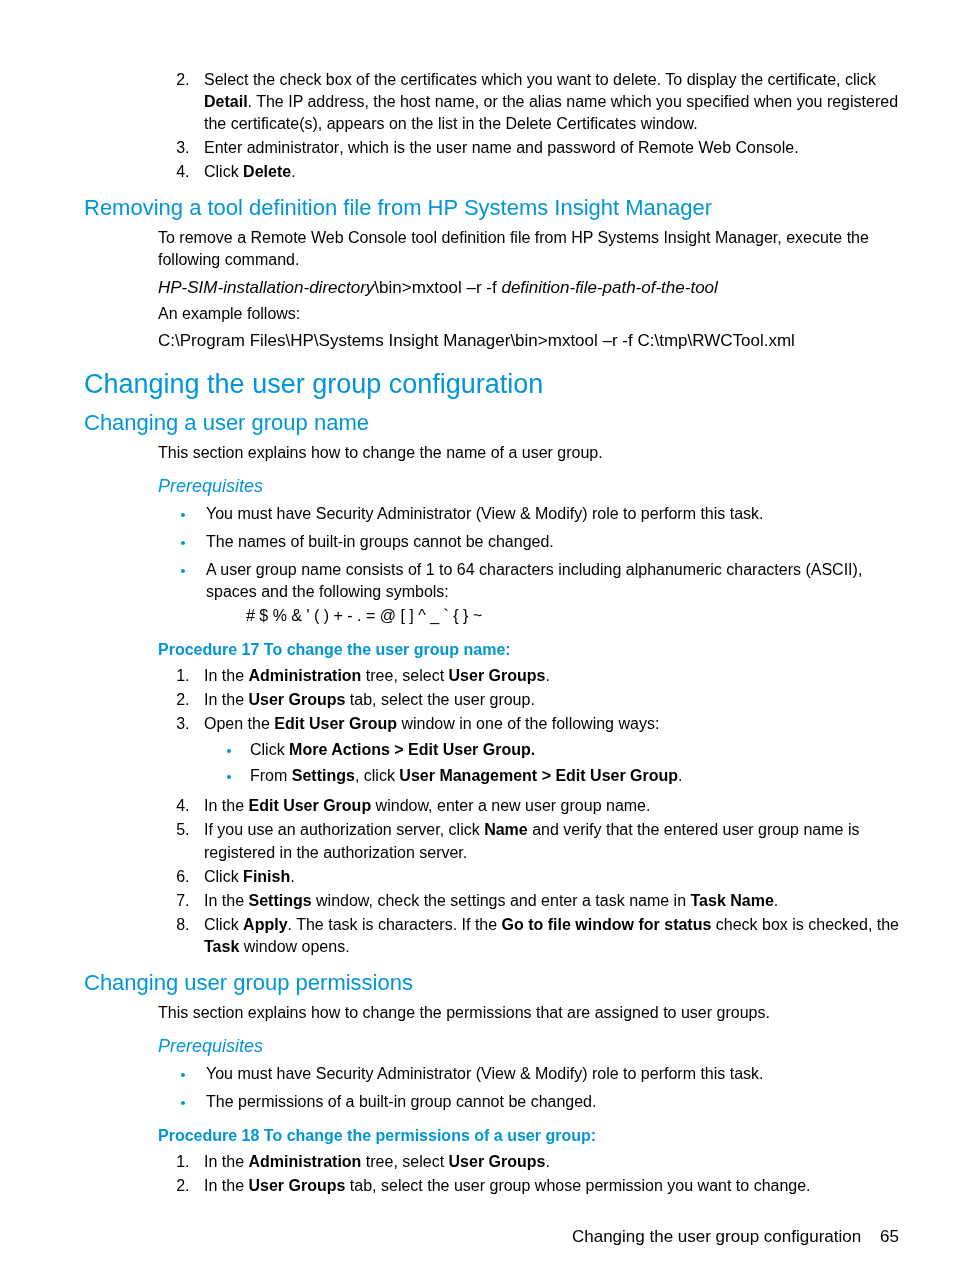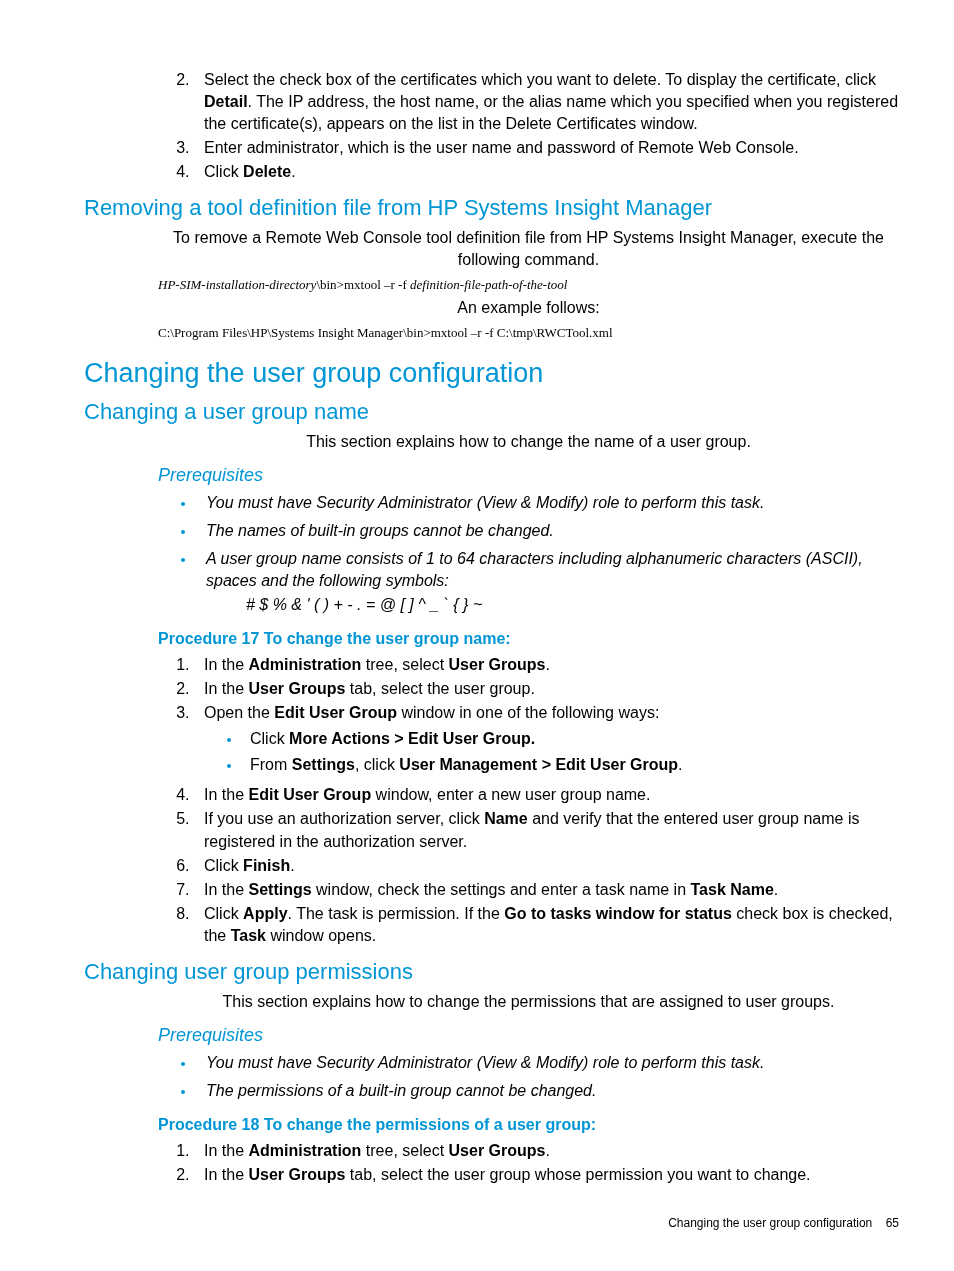--- a/index.html
+++ b/index.html
@@ -54,38 +54,37 @@
     font-weight: normal;
     font-size: 18px;
     margin: 12px 0 6px 74px;
     font-style: italic;
   }
   .body-indent {
     margin-left: 74px;
     font-size: 16px;
     line-height: 1.38;
   }
-  .body-indent p { margin: 4px 0; text-align: center; }
+  .body-indent p { margin: 4px 0; }
   .code-line {
-    font-family: Liberation Serif, serif;
-    font-size: 13px;
+    font-family: Liberation Sans, sans-serif;
+    font-size: 17px;
     margin: 3px 0;
     white-space: pre;
   }
   .code-line .ital { font-style: italic; }
   ul.bul {
     margin: 4px 0 10px 0;
     padding-left: 112px;
     font-size: 16px;
     line-height: 1.38;
   }
   ul.bul > li {
     padding-left: 10px;
     margin-bottom: 6px;
-    font-style: italic;
   }
   ul.bul > li::marker { color: #0096d6; font-size: 14px; }
   ul.inner {
     margin: 4px 0 8px 0;
     padding-left: 38px;
     list-style: disc;
   }
   ul.inner > li { padding-left: 8px; margin-bottom: 4px; }
   ul.inner > li::marker { color: #0096d6; font-size: 14px; }
   .sym-indent {
@@ -93,21 +92,21 @@
     margin-top: 2px;
   }
   .proc-title {
     color: #0096d6;
     font-weight: bold;
     font-size: 16px;
     margin: 14px 0 6px 74px;
   }
   .footer {
     text-align: right;
-    font-size: 12px;
+    font-size: 17px;
     margin-top: 30px;
     padding-right: 0;
   }
   b { font-weight: bold; }
 </style>
 </head>
 <body>
 
 <div class="page">
 
@@ -149,21 +148,21 @@
     <li><span>Open the </span><b>Edit User Group</b><span> window in one of the following ways:</span>
       <ul class="inner">
         <li><span>Click </span><b>More Actions &gt; Edit User Group.</b></li>
         <li><span>From </span><b>Settings</b><span>, click </span><b>User Management &gt; Edit User Group</b><span>.</span></li>
       </ul>
     </li>
     <li><span>In the </span><b>Edit User Group</b><span> window, enter a new user group name.</span></li>
     <li><span>If you use an authorization server, click </span><b>Name</b><span> and verify that the entered user group name is registered in the authorization server.</span></li>
     <li><span>Click </span><b>Finish</b><span>.</span></li>
     <li><span>In the </span><b>Settings</b><span> window, check the settings and enter a task name in </span><b>Task Name</b><span>.</span></li>
-    <li><span>Click </span><b>Apply</b><span>. The task is permission. If the </span><b>Go to tasks window for status</b><span> check box is checked, the </span><b>Task</b><span> window opens.</span></li>
+    <li><span>Click </span><b>Apply</b><span>. The task is characters. If the </span><b>Go to file window for status</b><span> check box is checked, the </span><b>Task</b><span> window opens.</span></li>
   </ol>
 
   <h3>Changing user group permissions</h3>
   <div class="body-indent">
     <p>This section explains how to change the permissions that are assigned to user groups.</p>
   </div>
 
   <h4 class="sub">Prerequisites</h4>
   <ul class="bul">
     <li>You must have Security Administrator (View &amp; Modify) role to perform this task.</li>

